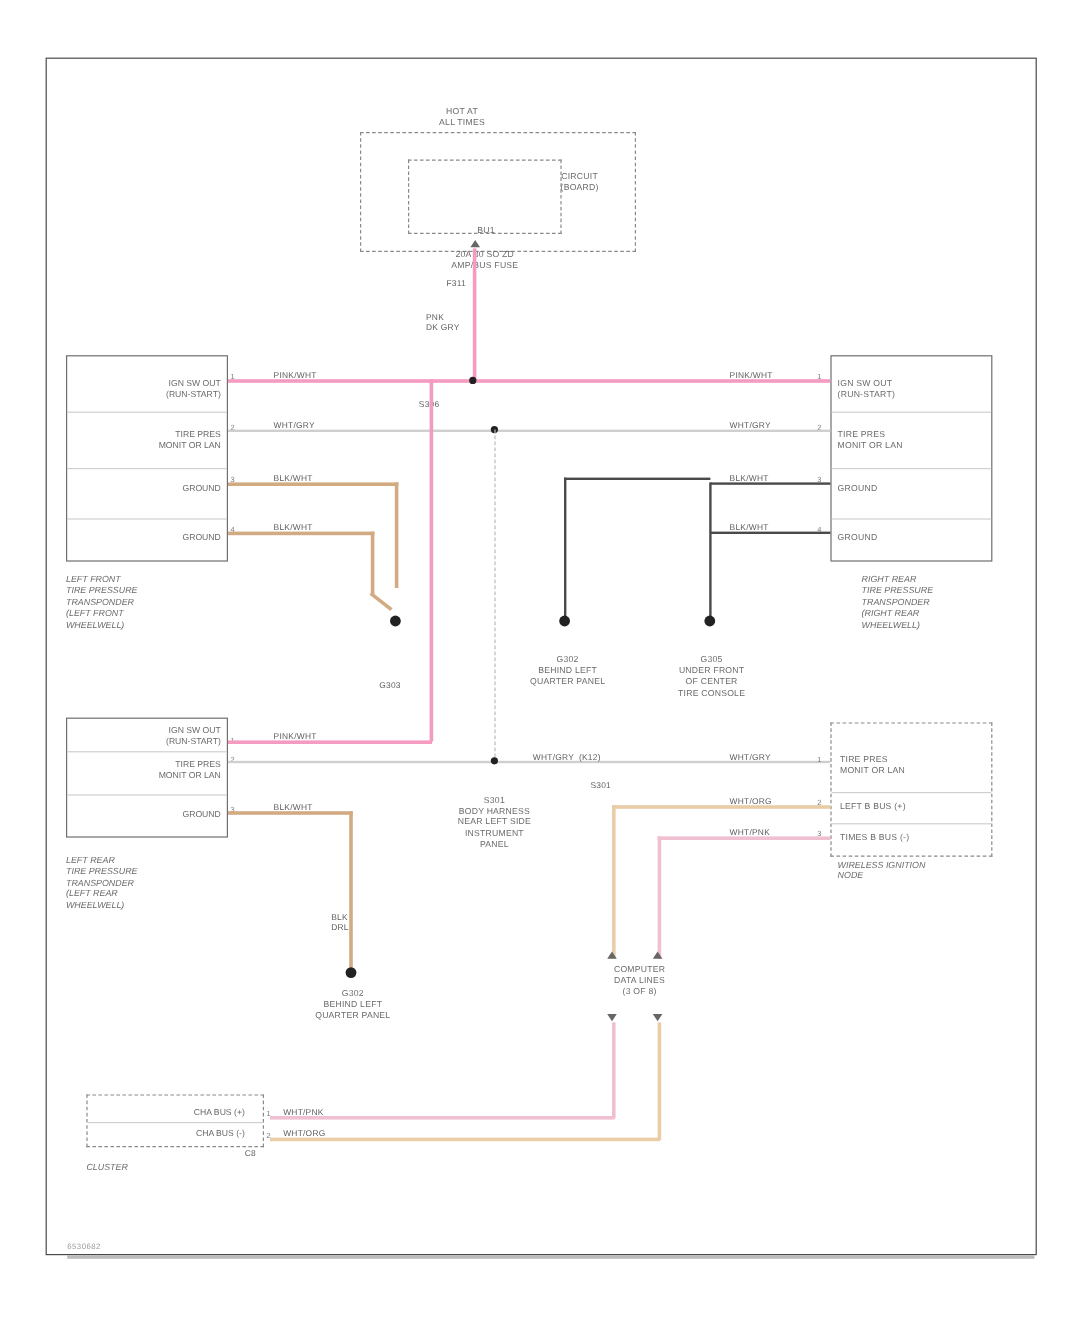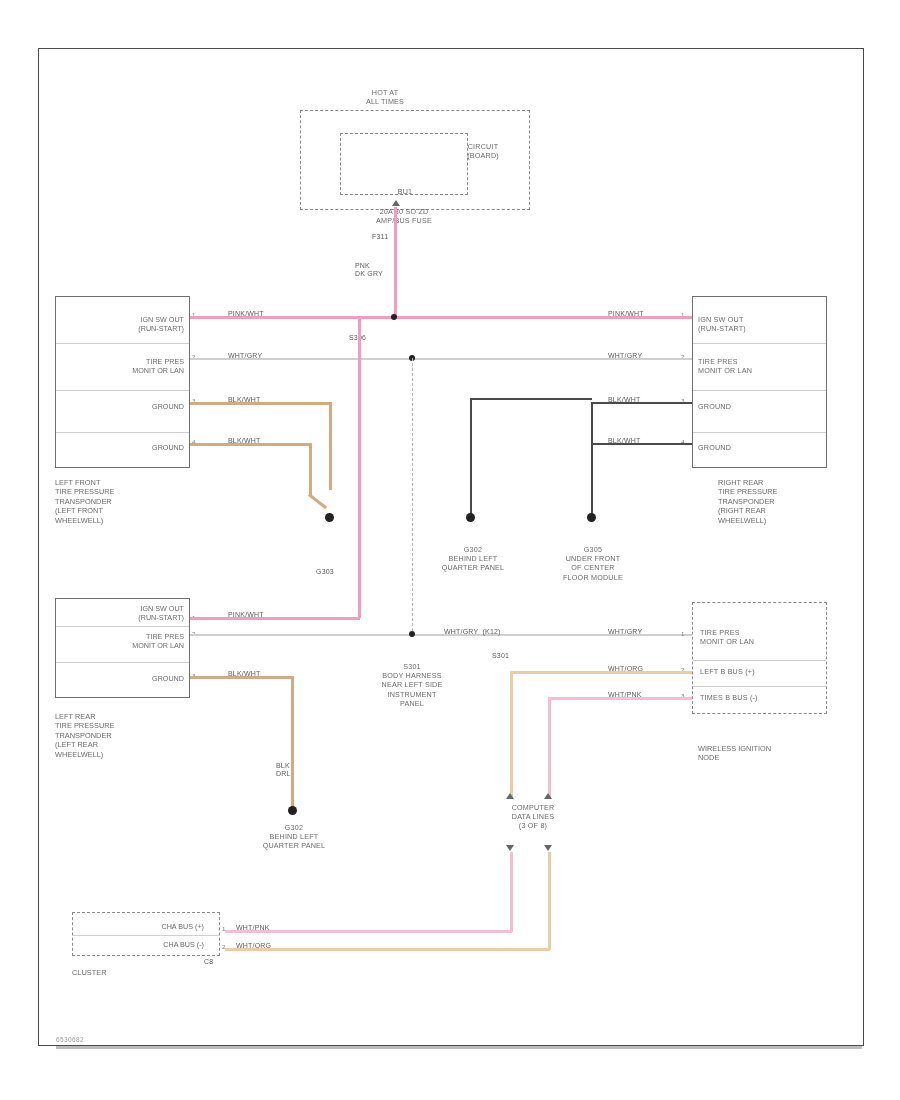--- a/index.html
+++ b/index.html
@@ -19,21 +19,21 @@
   .pink{background:#f59ac0;}
   .gray{background:#cfcfcf;}
   .tan{background:#d3ab83;}
   .ltan{background:#e9cda7;}
   .lpink{background:#f0bfd2;}
   .blk{background:#4a4a4a;}
   .dash-v{position:absolute;width:0;border-left:1.6px dashed #b9b9b9;}
   .gnd{position:absolute;width:9px;height:9px;border-radius:50%;background:#222;}
   .splice{position:absolute;width:6px;height:6px;border-radius:50%;background:#222;}
   .sep{position:absolute;height:1px;background:#cfcfcf;}
-  .compname{position:absolute;font-size:7.4px;line-height:9.4px;color:#6b6b6b;white-space:pre;}
+  .compname{position:absolute;font-size:7.4px;line-height:9.4px;color:#6b6b6b;white-space:pre;font-style:italic;}
   .tinyid{position:absolute;font-size:6.5px;color:#9a9a9a;letter-spacing:.4px;}
   .btmbar{position:absolute;height:3px;background:#bcbcbc;}
   .arrow{position:absolute;width:0;height:0;border-left:4px solid transparent;border-right:4px solid transparent;}
   .arrow-up{border-bottom:6px solid #666;}
   .arrow-dn{border-top:6px solid #666;}
 </style>
 </head>
 <body>
 
 <div id="sheet">
@@ -138,21 +138,21 @@
   <div class="w wh blk" style="left:470px;top:398px;width:122px;height:1.8px;"></div>
   <div class="w wv blk" style="left:470px;top:398px;height:120px;width:1.8px;"></div>
   <div class="gnd" style="left:466px;top:513px;"></div>
 
   <div class="lbl c" style="left:418px;top:545px;width:110px;">G302
 BEHIND LEFT
 QUARTER PANEL</div>
   <div class="lbl c" style="left:538px;top:545px;width:110px;">G305
 UNDER FRONT
 OF CENTER
-FLOOR MODULE</div>
+TIRE CONSOLE</div>
 
   <div class="box" style="left:55px;top:598px;width:135px;height:100px;"></div>
   <div class="sep" style="left:56px;top:626px;width:133px;"></div>
   <div class="sep" style="left:56px;top:662px;width:133px;"></div>
 
   <div class="pinlbl" style="left:80px;top:604px;width:104px;">IGN SW OUT
 (RUN-START)</div>
   <div class="pinlbl" style="left:80px;top:632px;width:104px;">TIRE PRES
 MONIT OR LAN</div>
   <div class="pinlbl" style="left:80px;top:674px;width:104px;">GROUND</div>
@@ -198,21 +198,21 @@
 
   <div class="lbl" style="left:700px;top:628px;width:118px;">TIRE PRES
 MONIT OR LAN</div>
   <div class="lbl" style="left:700px;top:667px;width:118px;">LEFT B BUS (+)</div>
   <div class="lbl" style="left:700px;top:693px;width:118px;">TIMES B BUS (-)</div>
 
   <div class="pinno" style="left:681px;top:630px;">1</div>
   <div class="pinno" style="left:681px;top:666px;">2</div>
   <div class="pinno" style="left:681px;top:692px;">3</div>
 
-  <div class="compname" style="left:698px;top:744px;width:150px;">WIRELESS IGNITION
+  <div class="compname" style="left:698px;top:716px;width:150px;">WIRELESS IGNITION
 NODE</div>
 
   <div class="w wh ltan" style="left:510px;top:671px;width:182px;"></div>
   <div class="wirelbl" style="left:608px;top:665px;">WHT/ORG</div>
   <div class="w wv ltan" style="left:510px;top:671px;height:128px;"></div>
 
   <div class="w wh lpink" style="left:548px;top:697px;width:144px;"></div>
   <div class="wirelbl" style="left:608px;top:691px;">WHT/PNK</div>
   <div class="w wv lpink" style="left:548px;top:697px;height:102px;"></div>
 

